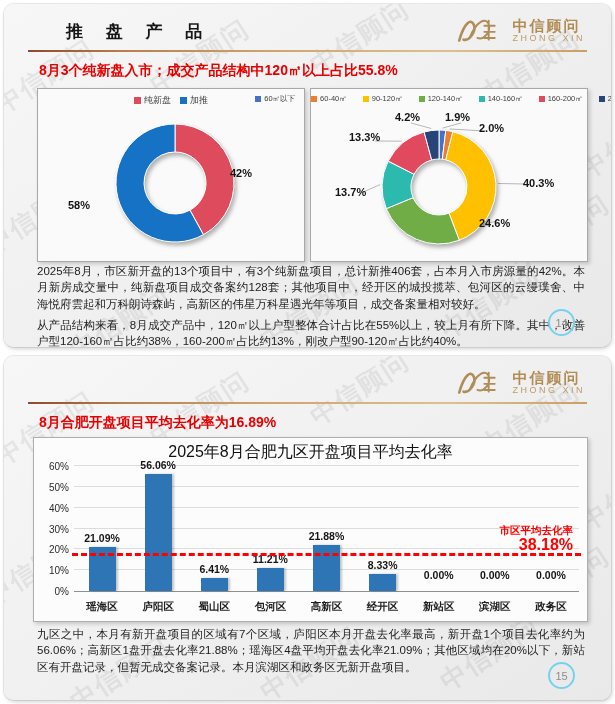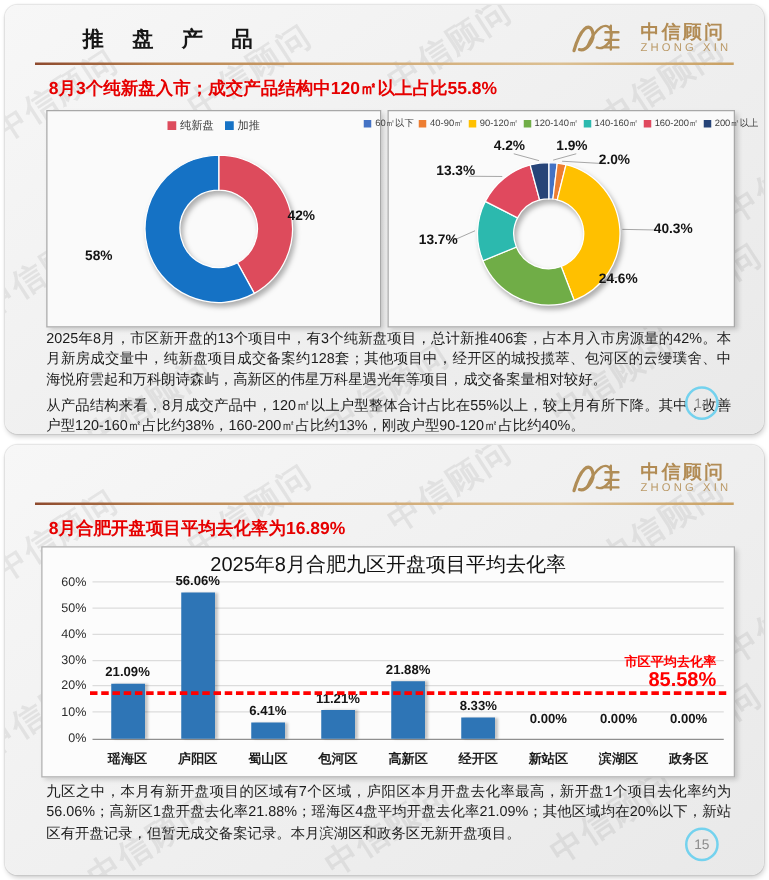--- a/index.html
+++ b/index.html
@@ -23,21 +23,21 @@
   .logo-cn{font-size:15px;font-weight:bold;color:#b28c55;letter-spacing:2px;}
   .logo-en{font-size:9px;color:#bb9a68;letter-spacing:2.5px;}
   .subtitle{position:absolute;top:58px;left:35px;font-size:14px;font-weight:bold;color:#e60000;}
 
   .chart-box{position:absolute;background:#fafafa;border:1px solid #a8a8a8;
     box-shadow:2px 2px 4px rgba(0,0,0,.18);}
   #box-mix{left:33px;top:84px;width:266px;height:172px;}
   #box-area{left:306px;top:84px;width:276px;height:172px;}
   .legend-row{position:absolute;top:5px;left:0;right:0;display:flex;justify-content:center;
     align-items:center;gap:9px;font-size:9px;color:#404040;z-index:2;}
-  #box-area .legend-row{gap:4px;font-size:7.5px;align-items:center;}
+  #box-area .legend-row{gap:16px;font-size:7.5px;align-items:center;}
   .legend-item{display:flex;align-items:center;gap:3px;white-space:nowrap;}
   .legend-swatch{width:7px;height:7px;display:inline-block;}
   #box-area .legend-swatch{width:6px;height:6px;}
   .donut-svg{position:absolute;left:0;top:0;width:100%;height:100%;}
   .pie-label{position:absolute;font-size:11px;font-weight:bold;color:#141414;z-index:2;text-align:center;}
 
   .body-text{position:absolute;left:33px;right:26px;font-size:11.5px;line-height:1.42;color:#1c1c1c;text-align:justify;}
   #slide1 .body-text{top:259px;}
   #slide2 .body-text{top:270px;}
   .body-text p{margin:0 0 5px 0;}
@@ -114,21 +114,21 @@
         <div class="pie-label" style="left: 30px; top: 110px;">58%</div>
       </div>
     <div class="chart-box" id="box-area">
       <div class="legend-row">
           <span class="legend-item">
             <span class="legend-swatch" style="background: rgb(68, 114, 196);"></span>
             <span>60㎡以下</span>
           </span>
           <span class="legend-item">
             <span class="legend-swatch" style="background: rgb(237, 125, 49);"></span>
-            <span>40-90㎡</span>
+            <span>60-40㎡</span>
           </span>
           <span class="legend-item">
             <span class="legend-swatch" style="background: rgb(255, 192, 0);"></span>
             <span>90-120㎡</span>
           </span>
           <span class="legend-item">
             <span class="legend-swatch" style="background: rgb(112, 173, 71);"></span>
             <span>120-140㎡</span>
           </span>
           <span class="legend-item">
@@ -207,21 +207,21 @@
     </div>
     <div class="gold-line"></div>
     <div class="subtitle">8月合肥开盘项目平均去化率为16.89%</div>
 
     <div class="chart-box" id="bar-box">
       <div class="bar-title">2025年8月合肥九区开盘项目平均去化率</div>
       <div class="plot">
         <div class="refline" style="bottom: 28.15%; border-top-color: rgb(255, 0, 0);"></div>
         <div class="ref-ann" style="bottom: calc(28.15% + 1px); color: rgb(255, 0, 0);">
           <div class="l1">市区平均去化率</div>
-          <div class="l2">85.58%</div>
+          <div class="l2">38.18%</div>
         </div>
       <div class="ytick" style="bottom: 0%;">0%</div>
           <div class="gridline" style="bottom: 16.6667%;"></div>
           <div class="ytick" style="bottom: 16.6667%;">10%</div>
           <div class="gridline" style="bottom: 33.3333%;"></div>
           <div class="ytick" style="bottom: 33.3333%;">20%</div>
           <div class="gridline" style="bottom: 50%;"></div>
           <div class="ytick" style="bottom: 50%;">30%</div>
           <div class="gridline" style="bottom: 66.6667%;"></div>
           <div class="ytick" style="bottom: 66.6667%;">40%</div>

